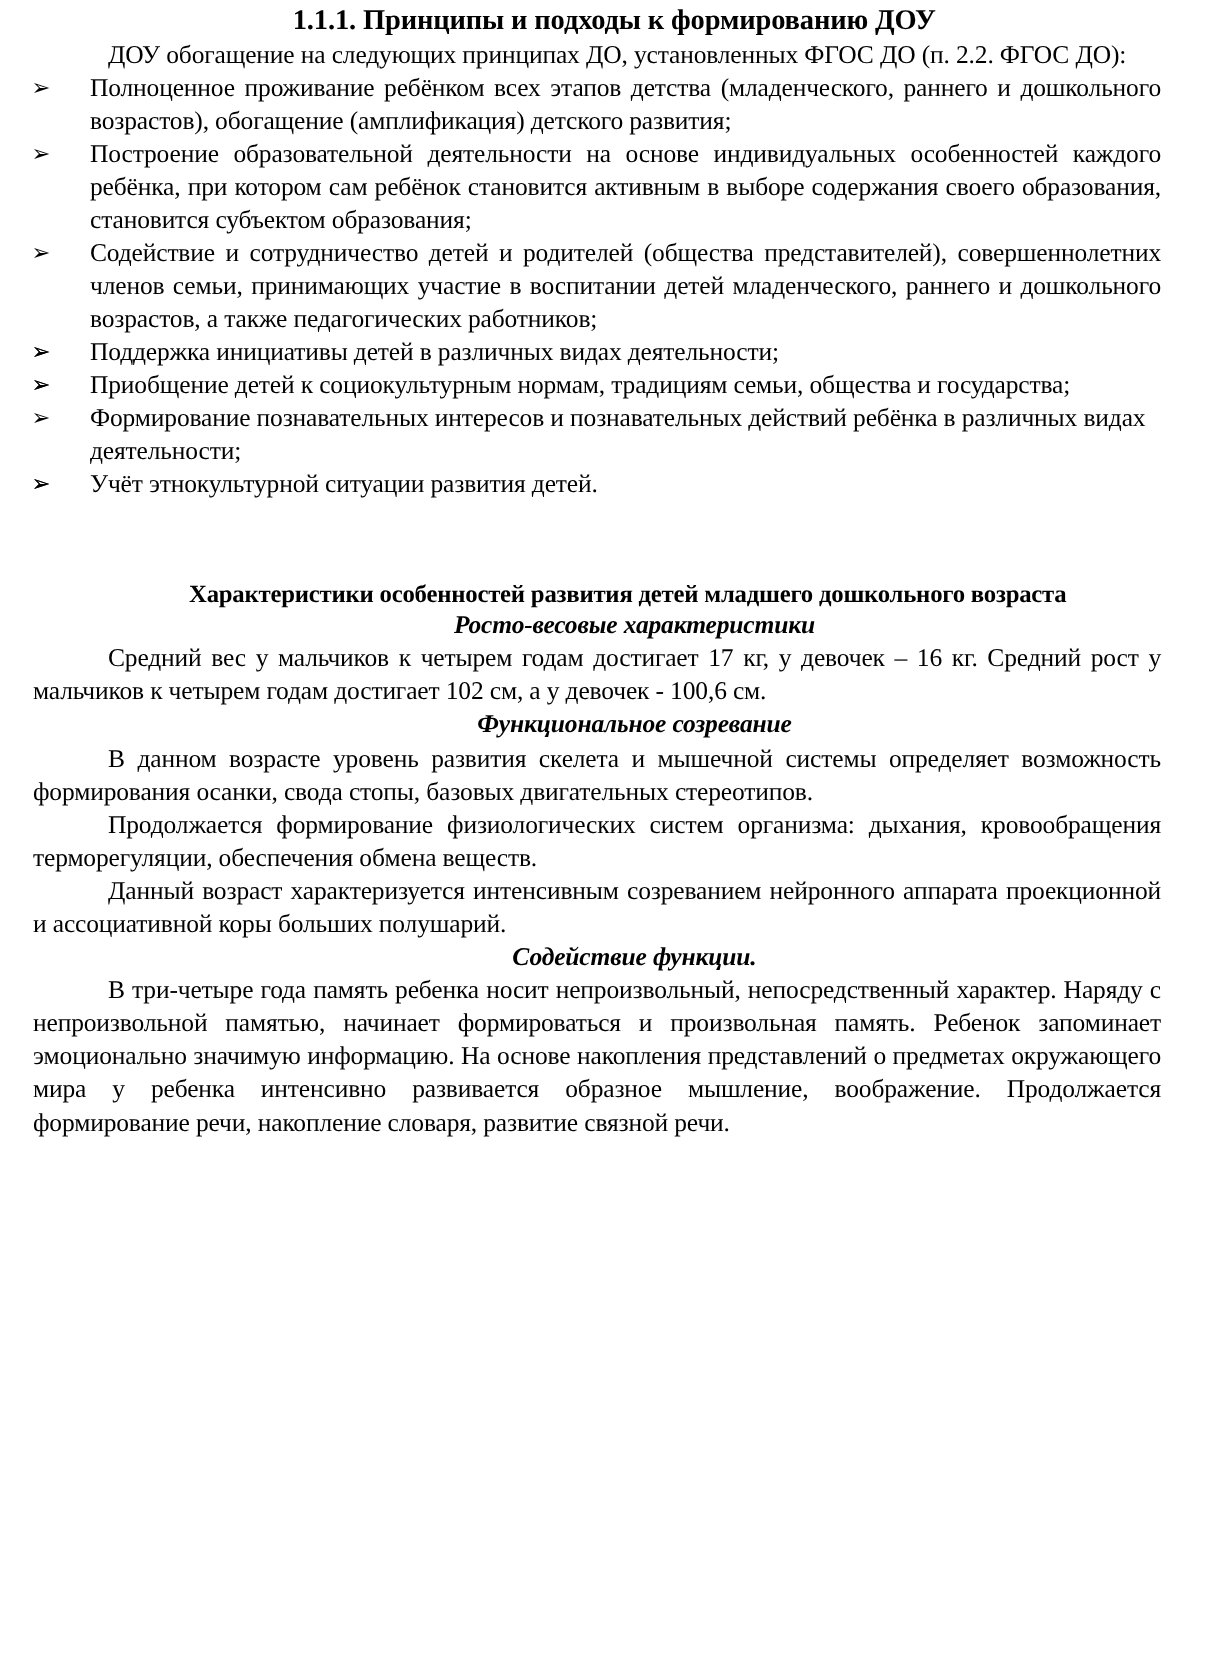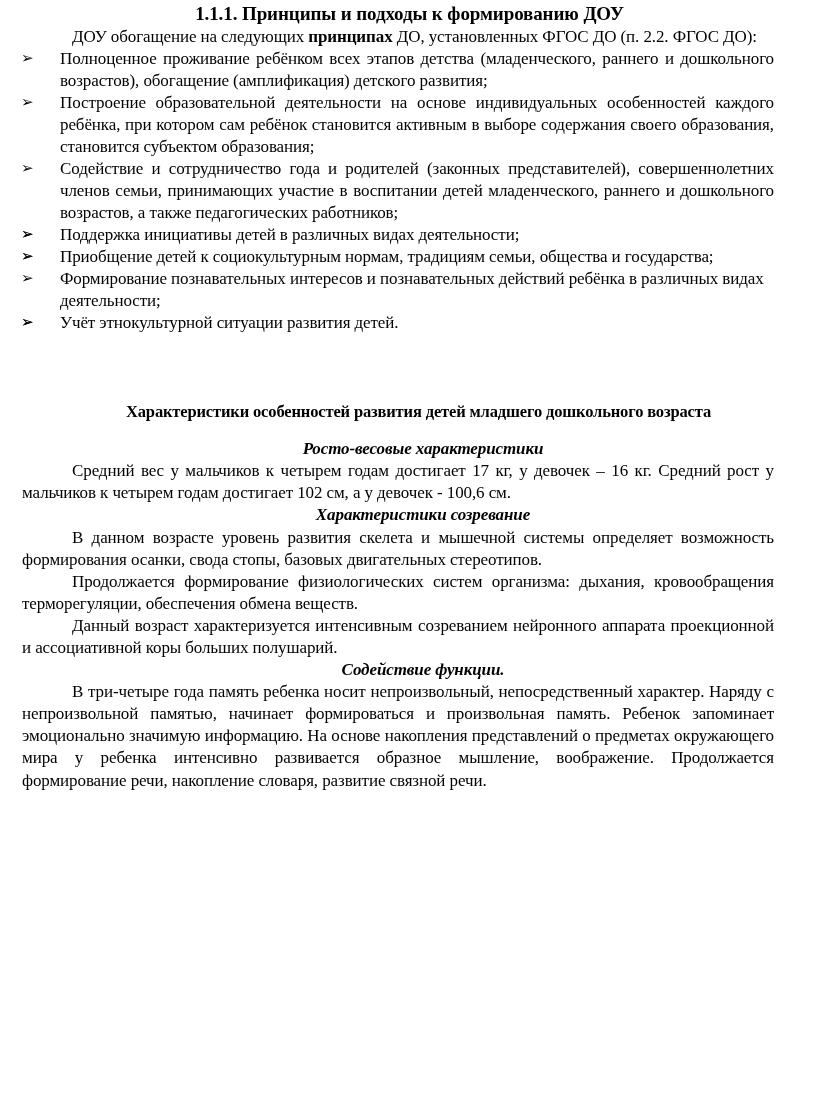--- a/index.html
+++ b/index.html
@@ -40,21 +40,21 @@
     line-height: 1.3;
     margin: 0;
     padding: 0 98px 0 120px;
     letter-spacing: -0.1px;
   }
   .h-sub {
     font-size: 16.5px;
     font-weight: bold;
     text-align: center;
     line-height: 1.28;
-    margin: 16px;
+    margin: 0;
     padding: 1px 24px 0 66px;
     letter-spacing: -0.15px;
   }
 
   
   .para {
     font-size: 17px;
     line-height: 1.30;
     text-align: justify;
     text-justify: inter-word;
@@ -107,21 +107,21 @@
     font-weight: normal;
     text-indent: 0;
     text-align: left;
   }
   .bullet .btext {
     display: block;
   }
 
   .gap-lg { height: 50px; }
 
-  b, strong { font-weight: bold; }
+  b, strong { font-weight: normal; }
 </style>
 </head>
 <body>
 
 <div class="page">
 
   <h1 class="h-section">1.1.1. Принципы и подходы к формированию ДОУ</h1>
 
   <p class="para"><span>ДОУ обогащение на следующих </span><b>принципах</b><span> ДО, установленных ФГОС ДО (п. 2.2. ФГОС ДО):</span></p>
 
@@ -132,21 +132,21 @@
       <span class="btext">Полноценное проживание ребёнком всех этапов детства (младенческого, раннего и дошкольного возрастов), обогащение (амплификация) детского развития;</span>
     </li>
 
     <li class="bullet">
       <span class="marker">➢</span>
       <span class="btext">Построение образовательной деятельности на основе индивидуальных особенностей каждого ребёнка, при котором сам ребёнок становится активным в выборе содержания своего образования, становится субъектом образования;</span>
     </li>
 
     <li class="bullet">
       <span class="marker">➢</span>
-      <span class="btext">Содействие и сотрудничество года и родителей (законных представителей), совершеннолетних членов семьи, принимающих участие в воспитании детей младенческого, раннего и дошкольного возрастов, а также педагогических работников;</span>
+      <span class="btext">Содействие и сотрудничество детей и родителей (общества представителей), совершеннолетних членов семьи, принимающих участие в воспитании детей младенческого, раннего и дошкольного возрастов, а также педагогических работников;</span>
     </li>
 
     <li class="bullet">
       <span class="marker">➢</span>
     </li>
 
     <li class="bullet short">
       <span class="marker">➢</span>
       <span class="btext">Поддержка инициативы детей в различных видах деятельности;</span>
     </li>
@@ -177,21 +177,21 @@
   </ul>
 
   <div class="gap-lg"></div>
 
 
   <h3 class="h-sub">Характеристики особенностей развития детей младшего дошкольного возраста</h3>
 
   <p class="run-head">Росто-весовые характеристики</p>
   <p class="para">Средний вес у мальчиков к четырем годам достигает 17 кг, у девочек – 16 кг. Средний рост у мальчиков к четырем годам достигает 102 см, а у девочек - 100,6 см.</p>
 
-  <p class="run-head">Характеристики созревание</p>
+  <p class="run-head">Функциональное созревание</p>
   <p class="para">В данном возрасте уровень развития скелета и мышечной системы определяет возможность формирования осанки, свода стопы, базовых двигательных стереотипов.</p>
   <p class="para">Продолжается формирование физиологических систем организма: дыхания, кровообращения терморегуляции, обеспечения обмена веществ.</p>
   <p class="para">Данный возраст характеризуется интенсивным созреванием нейронного аппарата проекционной и ассоциативной коры больших полушарий.</p>
 
   <p class="run-head">Содействие функции.</p>
   <p class="para">В три-четыре года память ребенка носит непроизвольный, непосредственный характер. Наряду с непроизвольной памятью, начинает формироваться и произвольная память. Ребенок запоминает эмоционально значимую информацию. На основе накопления представлений о предметах окружающего мира у ребенка интенсивно развивается образное мышление, воображение. Продолжается формирование речи, накопление словаря, развитие связной речи.</p>
 
 </div>
 
 </body></html>

